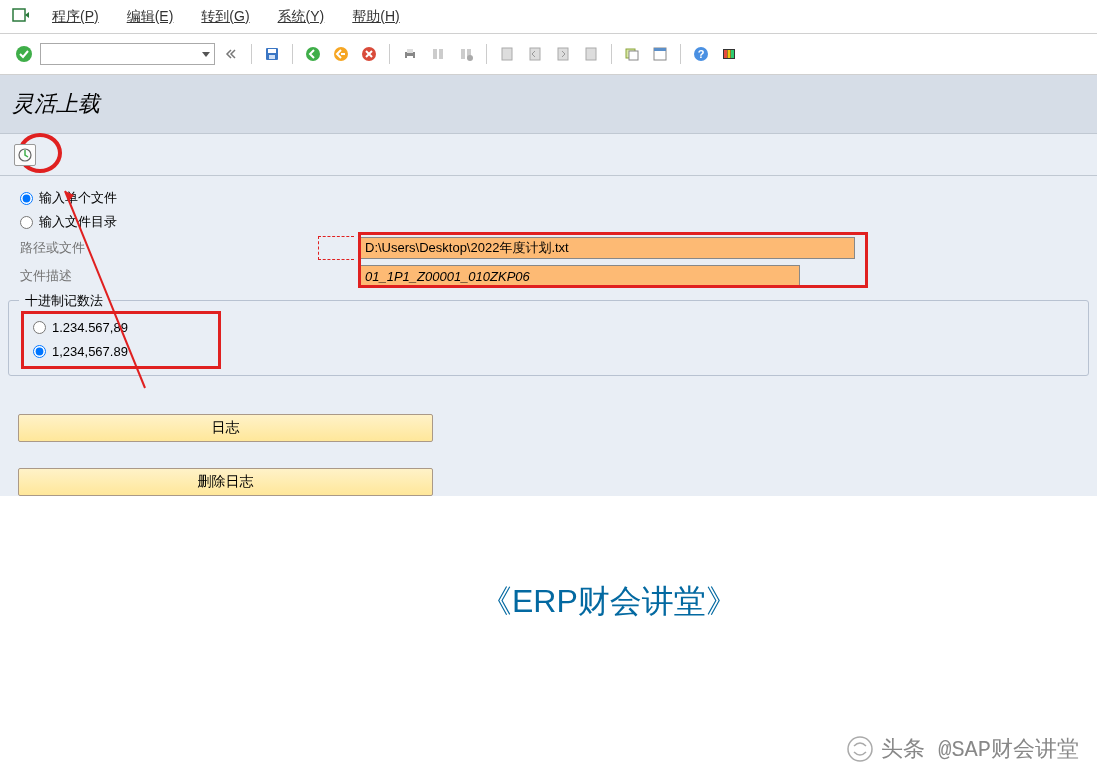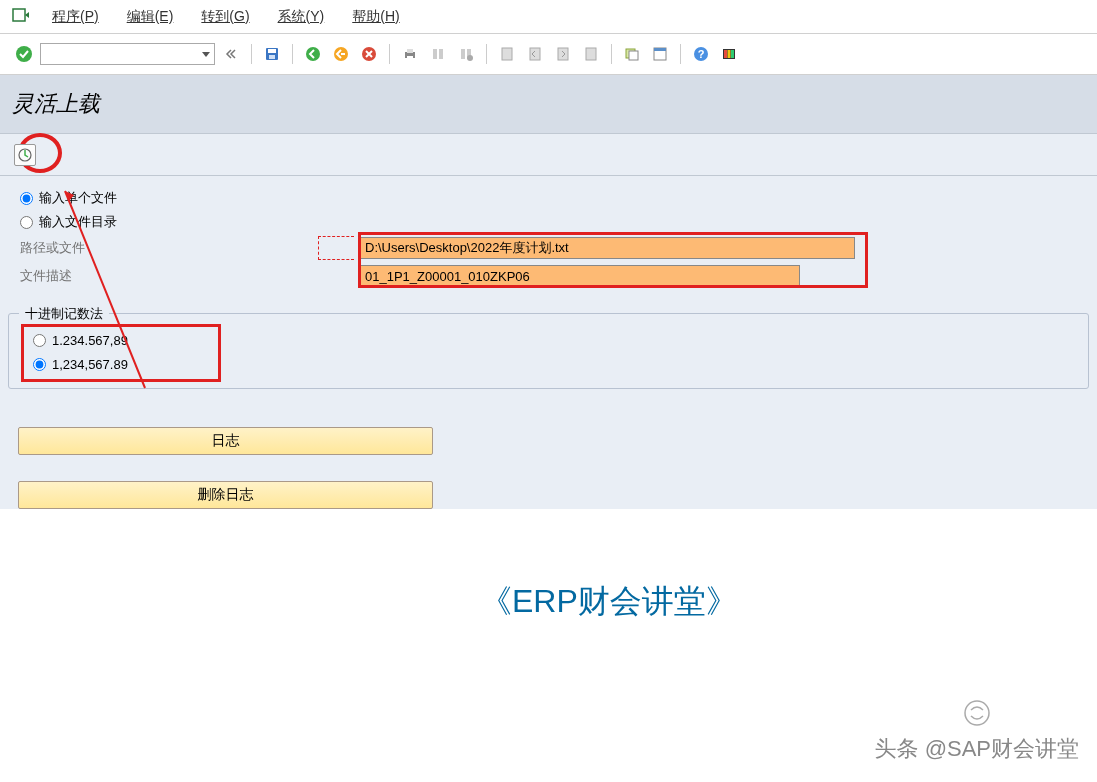--- a/index.html
+++ b/index.html
@@ -19,29 +19,29 @@
   .circle-highlight { position: absolute; width: 44px; height: 40px; border: 4px solid #e02020; border-radius: 50%; left: 18px; top: -1px; }
   .exec-btn { width: 22px; height: 22px; border: 1px solid #999; border-radius: 2px; background: #fcfcfc; display: flex; align-items: center; justify-content: center; cursor: pointer; position: relative; z-index: 2; }
   .arrow-line { position: absolute; left: 60px; top: 49px; width: 90px; height: 210px; pointer-events: none; z-index: 5; }
   .group-area { padding: 4px 0 0 0; }
   .radio-row { display: flex; align-items: center; height: 24px; padding-left: 20px; }
   .radio-row input[type=radio] { margin-right: 6px; }
   .field-row { display: flex; align-items: center; height: 28px; padding-left: 20px; }
   .field-label { width: 340px; color: #737373; }
   .field-input { height: 22px; border: 1px solid #888; padding: 0 4px; font-size: 13px; background: #fdba74; }
   .field-input.path { width: 495px; }
-  .field-input.desc { width: 440px; }
+  .field-input.desc { width: 440px; font-style: italic; }
   .red-box { position: absolute; border: 3px solid #e02020; pointer-events: none; }
   .group-box { margin: 4px 8px 0 8px; border: 1px solid #b8c2d1; border-radius: 3px; background: #e9eef5; position: relative; padding-bottom: 8px; }
   .group-box .group-title { position: absolute; top: -9px; left: 10px; background: #e9eef5; padding: 0 6px; font-size: 13px; }
   .group-box .body { padding: 14px 14px 4px 14px; }
   .csv-info { padding: 4px 10px 0 12px; color: #333; }
   .btn-yellow { width: 415px; height: 28px; border: 1px solid #a98; background: linear-gradient(#fff2c8, #ffe79a); text-align: center; font-size: 14px; cursor: pointer; margin: 8px 0 0 18px; display: flex; align-items: center; justify-content: center; border-radius: 2px; }
   .watermark-brand { position: absolute; left: 480px; top: 580px; font-size: 32px; color: #0369a1; font-family: "Microsoft YaHei", sans-serif; }
-  .bottom-wm { position: absolute; right: 18px; bottom: 18px; font-size: 22px; color: #888; font-family: Liberation Sans, sans-serif; display: flex; align-items: center; gap: 8px; flex-direction: column; }
+  .bottom-wm { position: absolute; right: 18px; bottom: 18px; font-size: 22px; color: #888; font-family: Liberation Mono, monospace; display: flex; align-items: center; gap: 8px; }
   .hollow-box { border-top: 1px dashed #e02020; border-bottom: 1px dashed #e02020; border-left: 1px dashed #e02020; position: absolute; }
 </style>
 </head>
 <body>
 
 <div class="menubar">
   <span class="menu-icon">
     <svg width="18" height="16" viewBox="0 0 18 16">
         <rect x="1" y="2" width="12" height="12" fill="none" stroke="#2b7a3d" stroke-width="1.5"></rect>
         <path d="M13 8 L17 5 L17 11 Z" fill="#2b7a3d"></path>
@@ -202,21 +202,21 @@
       <input class="field-input path" value="D:\Users\Desktop\2022年度计划.txt" style="">
     </div>
     <div class="field-row">
       <span class="field-label">文件描述</span>
       <input class="field-input desc" value="01_1P1_Z00001_010ZKP06" style="">
     </div>
     <div class="hollow-box" style="left:318px; top:60px; width:36px; height:24px;"></div>
     <div class="red-box" style="left:358px; top:56px; width:510px; height:56px;"></div>
   </div>
 
-  <div class="group-box" style="margin-top:23px;">
+  <div class="group-box" style="margin-top:10px;">
     <div class="group-title">十进制记数法</div>
     <div class="body" style="position:relative;">
       <div class="radio-row" style="padding-left:10px;">
         <input type="radio" name="dec" style="">
         <span>1.234.567,89</span>
       </div>
       <div class="radio-row" style="padding-left:10px;">
         <input type="radio" name="dec" checked="" style="">
         <span>1,234,567.89</span>
       </div>

